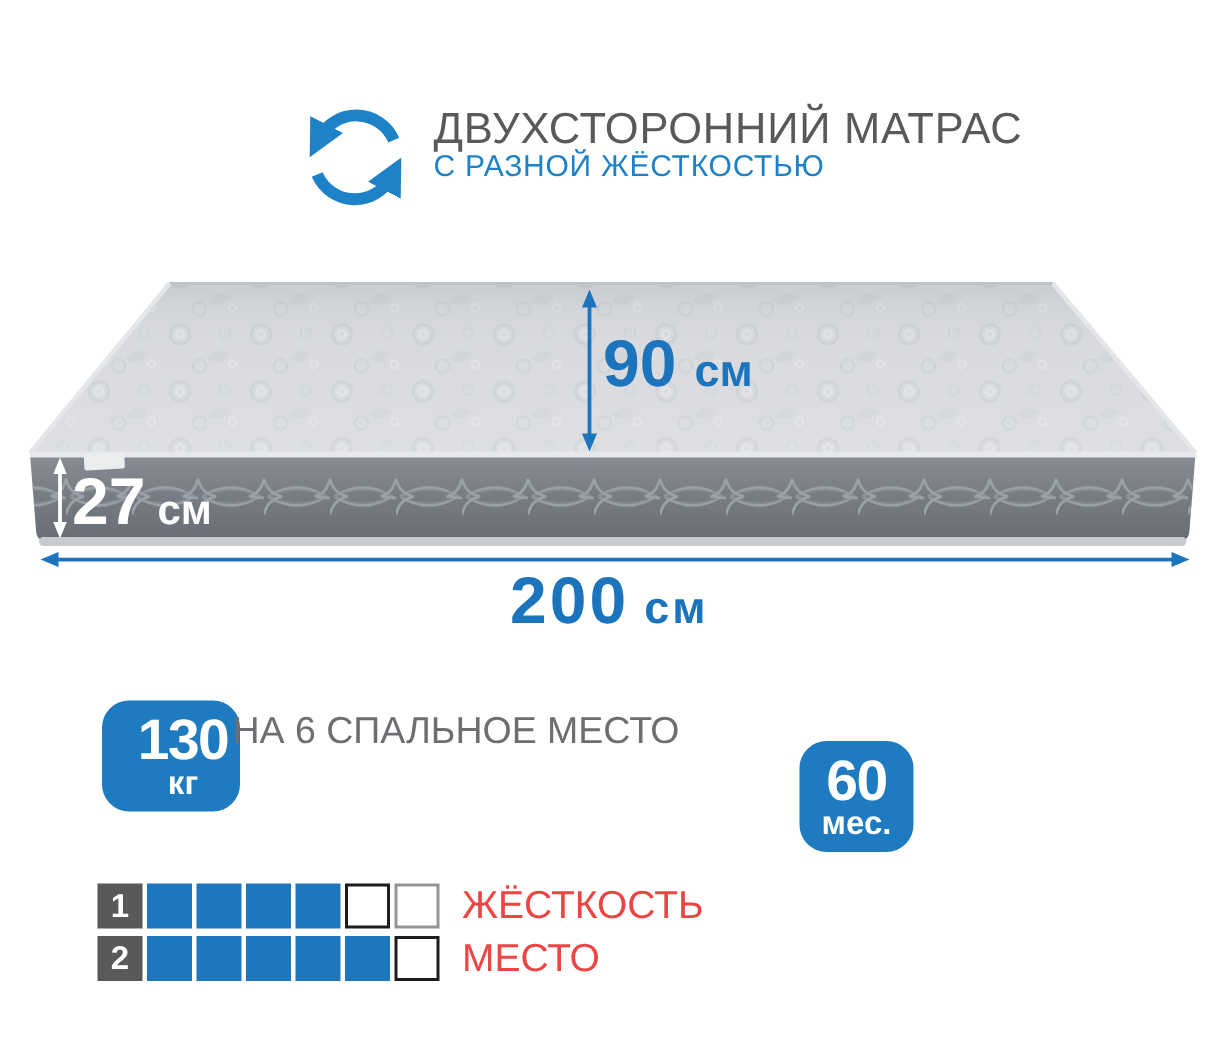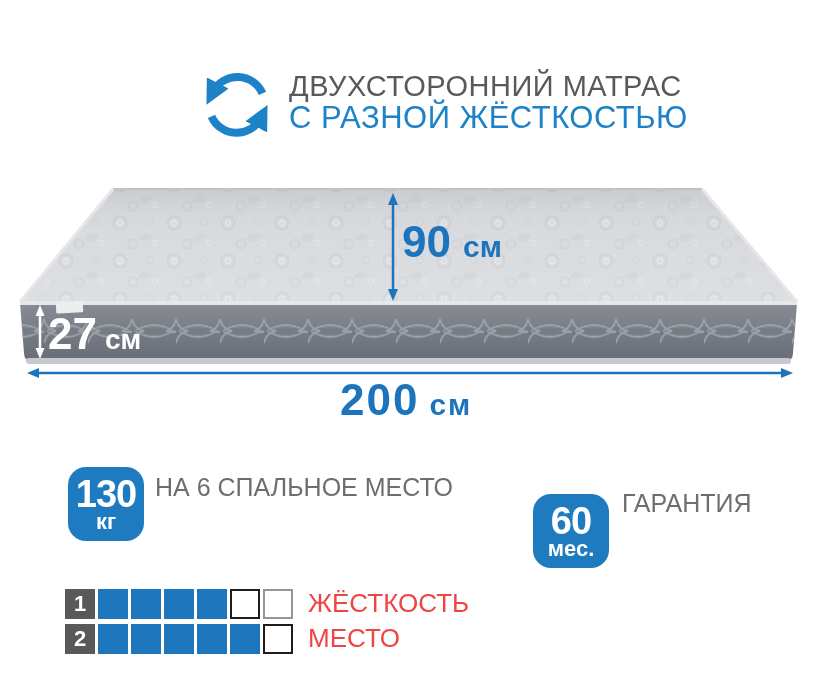--- a/index.html
+++ b/index.html
@@ -7,37 +7,37 @@
     position:relative;width:816px;height:700px;background:#ffffff;overflow:hidden;
     font-family:"Liberation Sans","DejaVu Sans",sans-serif;
   }
   
   .hdr-icon{position:absolute;left:193px;top:60px;width:88px;height:88px;}
   .hdr-title{
     position:absolute;left:289px;top:70px;font-size:29px;font-weight:normal;
     color:#58595b;letter-spacing:.5px;white-space:nowrap;
   }
   .hdr-subtitle{
-    position:absolute;left:289px;top:100px;font-size:31px;font-weight:normal;
+    position:absolute;left:289px;top:100px;font-size:20px;font-weight:normal;
     color:#1e82c8;letter-spacing:.5px;white-space:nowrap;
   }
   
   .mattress{position:absolute;left:0;top:175px;}
   .dim-val{font-family:"Liberation Sans","DejaVu Sans",sans-serif;font-weight:bold;}
   
   .badge{
     position:absolute;width:76px;height:74px;border-radius:18px;background:#1e7bbf;
     color:#fff;text-align:center;display:flex;flex-direction:column;justify-content:center;
   }
   .badge-value{font-size:38px;font-weight:bold;line-height:34px;letter-spacing:-1px;}
   .badge-unit{font-size:22px;font-weight:bold;line-height:21px;}
   .badge-label{
     position:absolute;font-size:25px;color:#6d6e71;line-height:27px;white-space:nowrap;
   }
-  #badge-load{left:68px;top:467px;}
+  #badge-load{left:68px;top:467px;padding-left:16px;}
   #label-load{left:155px;top:474px;}
   #badge-warranty{left:533px;top:494px;}
   #label-warranty{left:622px;top:490px;}
   
   .firmness{position:absolute;left:65px;top:588px;}
   .firm-row{display:flex;align-items:center;gap:3px;margin-bottom:4px;}
   .cells{display:flex;gap:3px;}
   .cell{width:30px;height:30px;box-sizing:border-box;flex:0 0 auto;}
   .cell.num{
     background:#58595b;color:#fff;font-weight:bold;font-size:22px;
@@ -138,21 +138,20 @@
     <div class="badge-unit">кг</div>
   </div>
   <div class="badge-label" id="label-load">
     <div>НА 6 СПАЛЬНОЕ МЕСТО</div>
   </div>
 
   <div class="badge" id="badge-warranty">
     <div class="badge-value">60</div>
     <div class="badge-unit">мес.</div>
   </div>
-  <div class="badge-label" id="label-warranty">ГАРАНТИЯ</div>
 
   <div class="firmness">
     <div class="firm-row">
       <div class="cell num">1</div>
       <div class="cells">
           <div class="cell filled"></div>
           <div class="cell filled"></div>
           <div class="cell filled"></div>
           <div class="cell filled"></div>
           <div class="cell empty-dark"></div>

